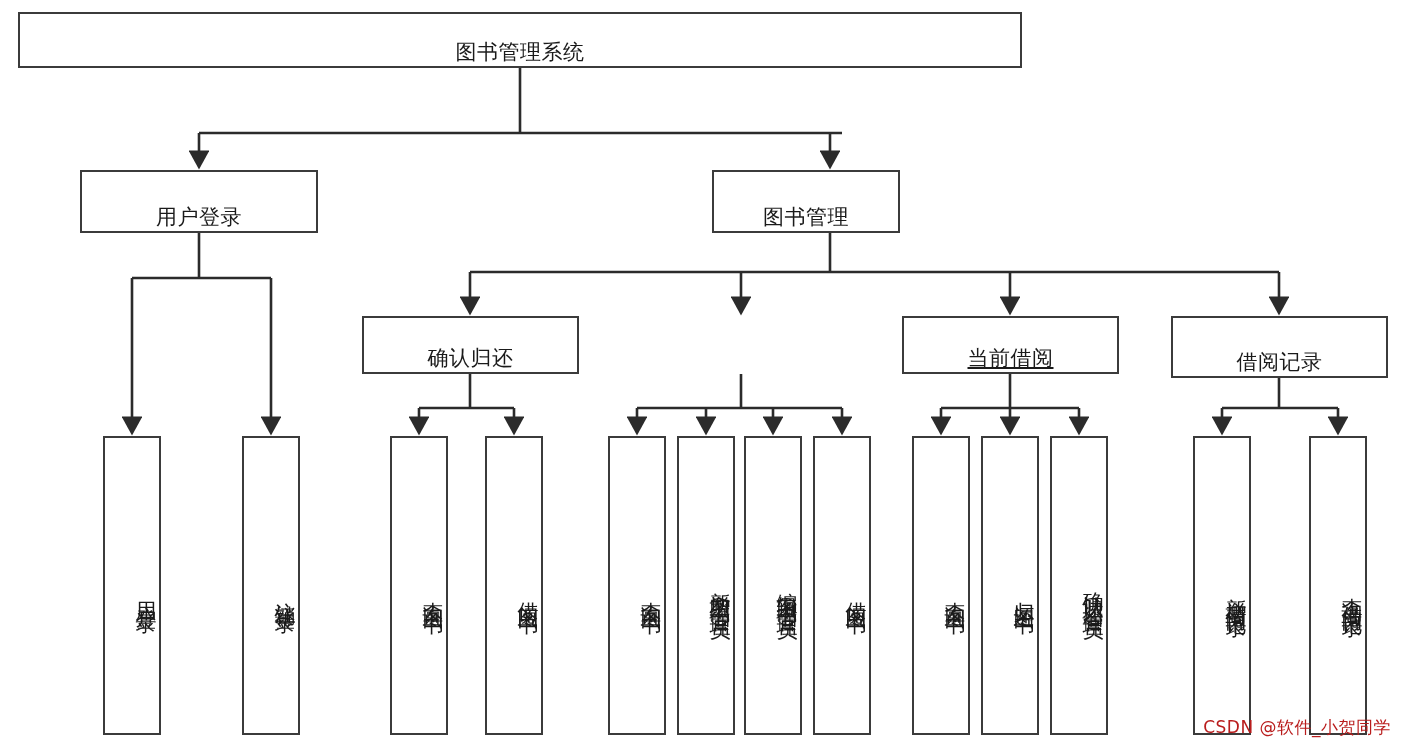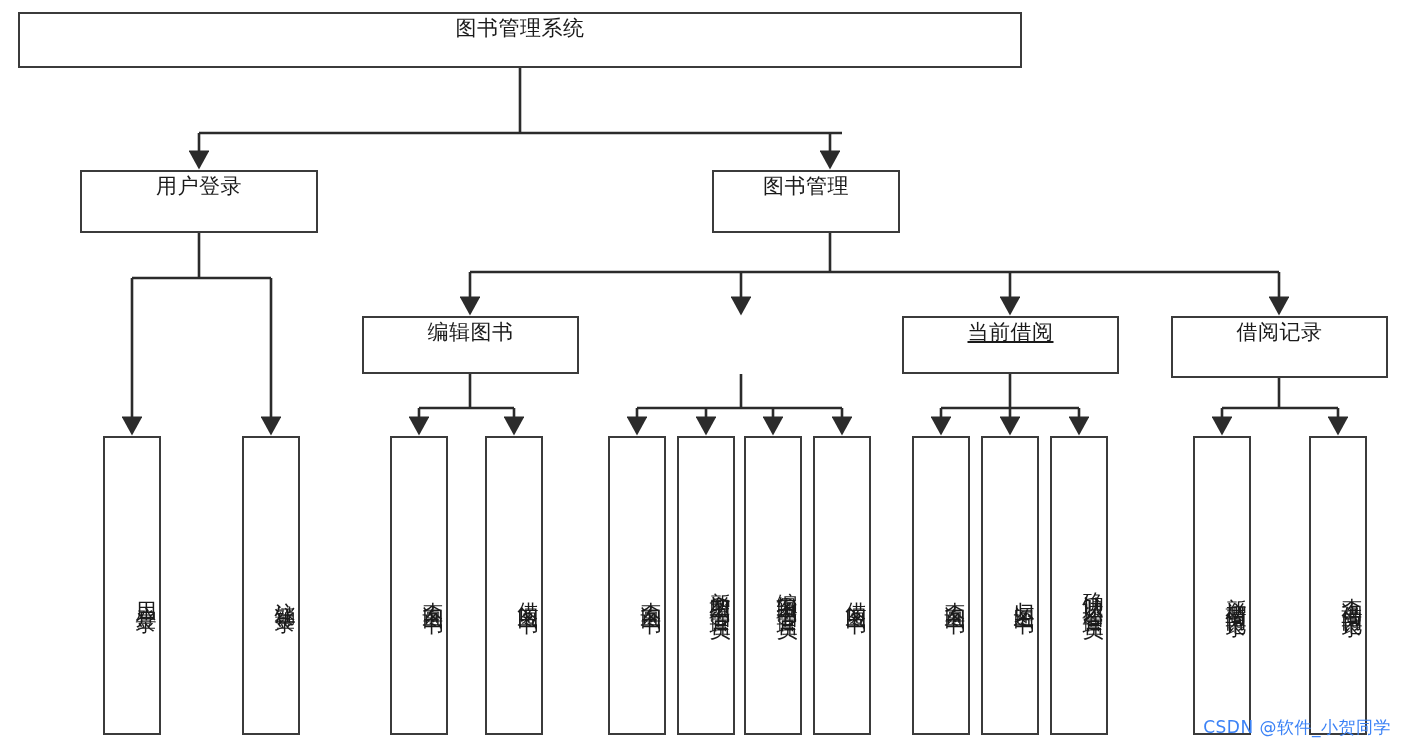--- a/index.html
+++ b/index.html
@@ -24,21 +24,21 @@
     width: 1405px;
     height: 747px;
     pointer-events: none;
   }
   .node {
     position: absolute;
     box-sizing: border-box;
     background: #ffffff;
     border: 2px solid #3b3b3b;
     display: flex;
-    align-items: flex-start;
+    align-items: flex-end;
     justify-content: center;
     color: #1a1a1a;
   }
   .node.horiz {
     font-size: 21px;
     letter-spacing: 0.5px;
   }
   .node.vert {
     writing-mode: vertical-rl;
     text-orientation: upright;
@@ -52,21 +52,21 @@
   .node.vert .vlabel {
     writing-mode: vertical-rl;
     text-orientation: upright;
     white-space: nowrap;
   }
   .watermark {
     position: absolute;
     right: 14px;
     bottom: 8px;
     font-size: 17px;
-    color: #3b82f6;
+    color: #b91c1c;
     letter-spacing: 0.5px;
     white-space: nowrap;
   }
 </style>
 </head>
 <body>
 
 <div id="canvas">
 
   <svg id="wires" viewBox="0 0 1405 747" xmlns="http://www.w3.org/2000/svg">
@@ -124,21 +124,21 @@
   </div>
 
   <div class="node horiz" style="left:80px; top:170px; width:238px; height:63px;">
     <span>用户登录</span>
   </div>
   <div class="node horiz" style="left:712px; top:170px; width:188px; height:63px;">
     <span>图书管理</span>
   </div>
 
   <div class="node horiz" style="left:362px; top:316px; width:217px; height:58px;">
-    <span>编辑图书</span>
+    <span>确认归还</span>
   </div>
   <div class="node horiz" style="left:902px; top:316px; width:217px; height:58px;text-decoration:underline;">
     <span>当前借阅</span>
   </div>
   <div class="node horiz" style="left:1171px; top:316px; width:217px; height:62px;">
     <span>借阅记录</span>
   </div>
 
   <div class="node vert" style="left:103px; top:436px; width:58px; height:299px;">
     <span class="vlabel">用户登录</span>

